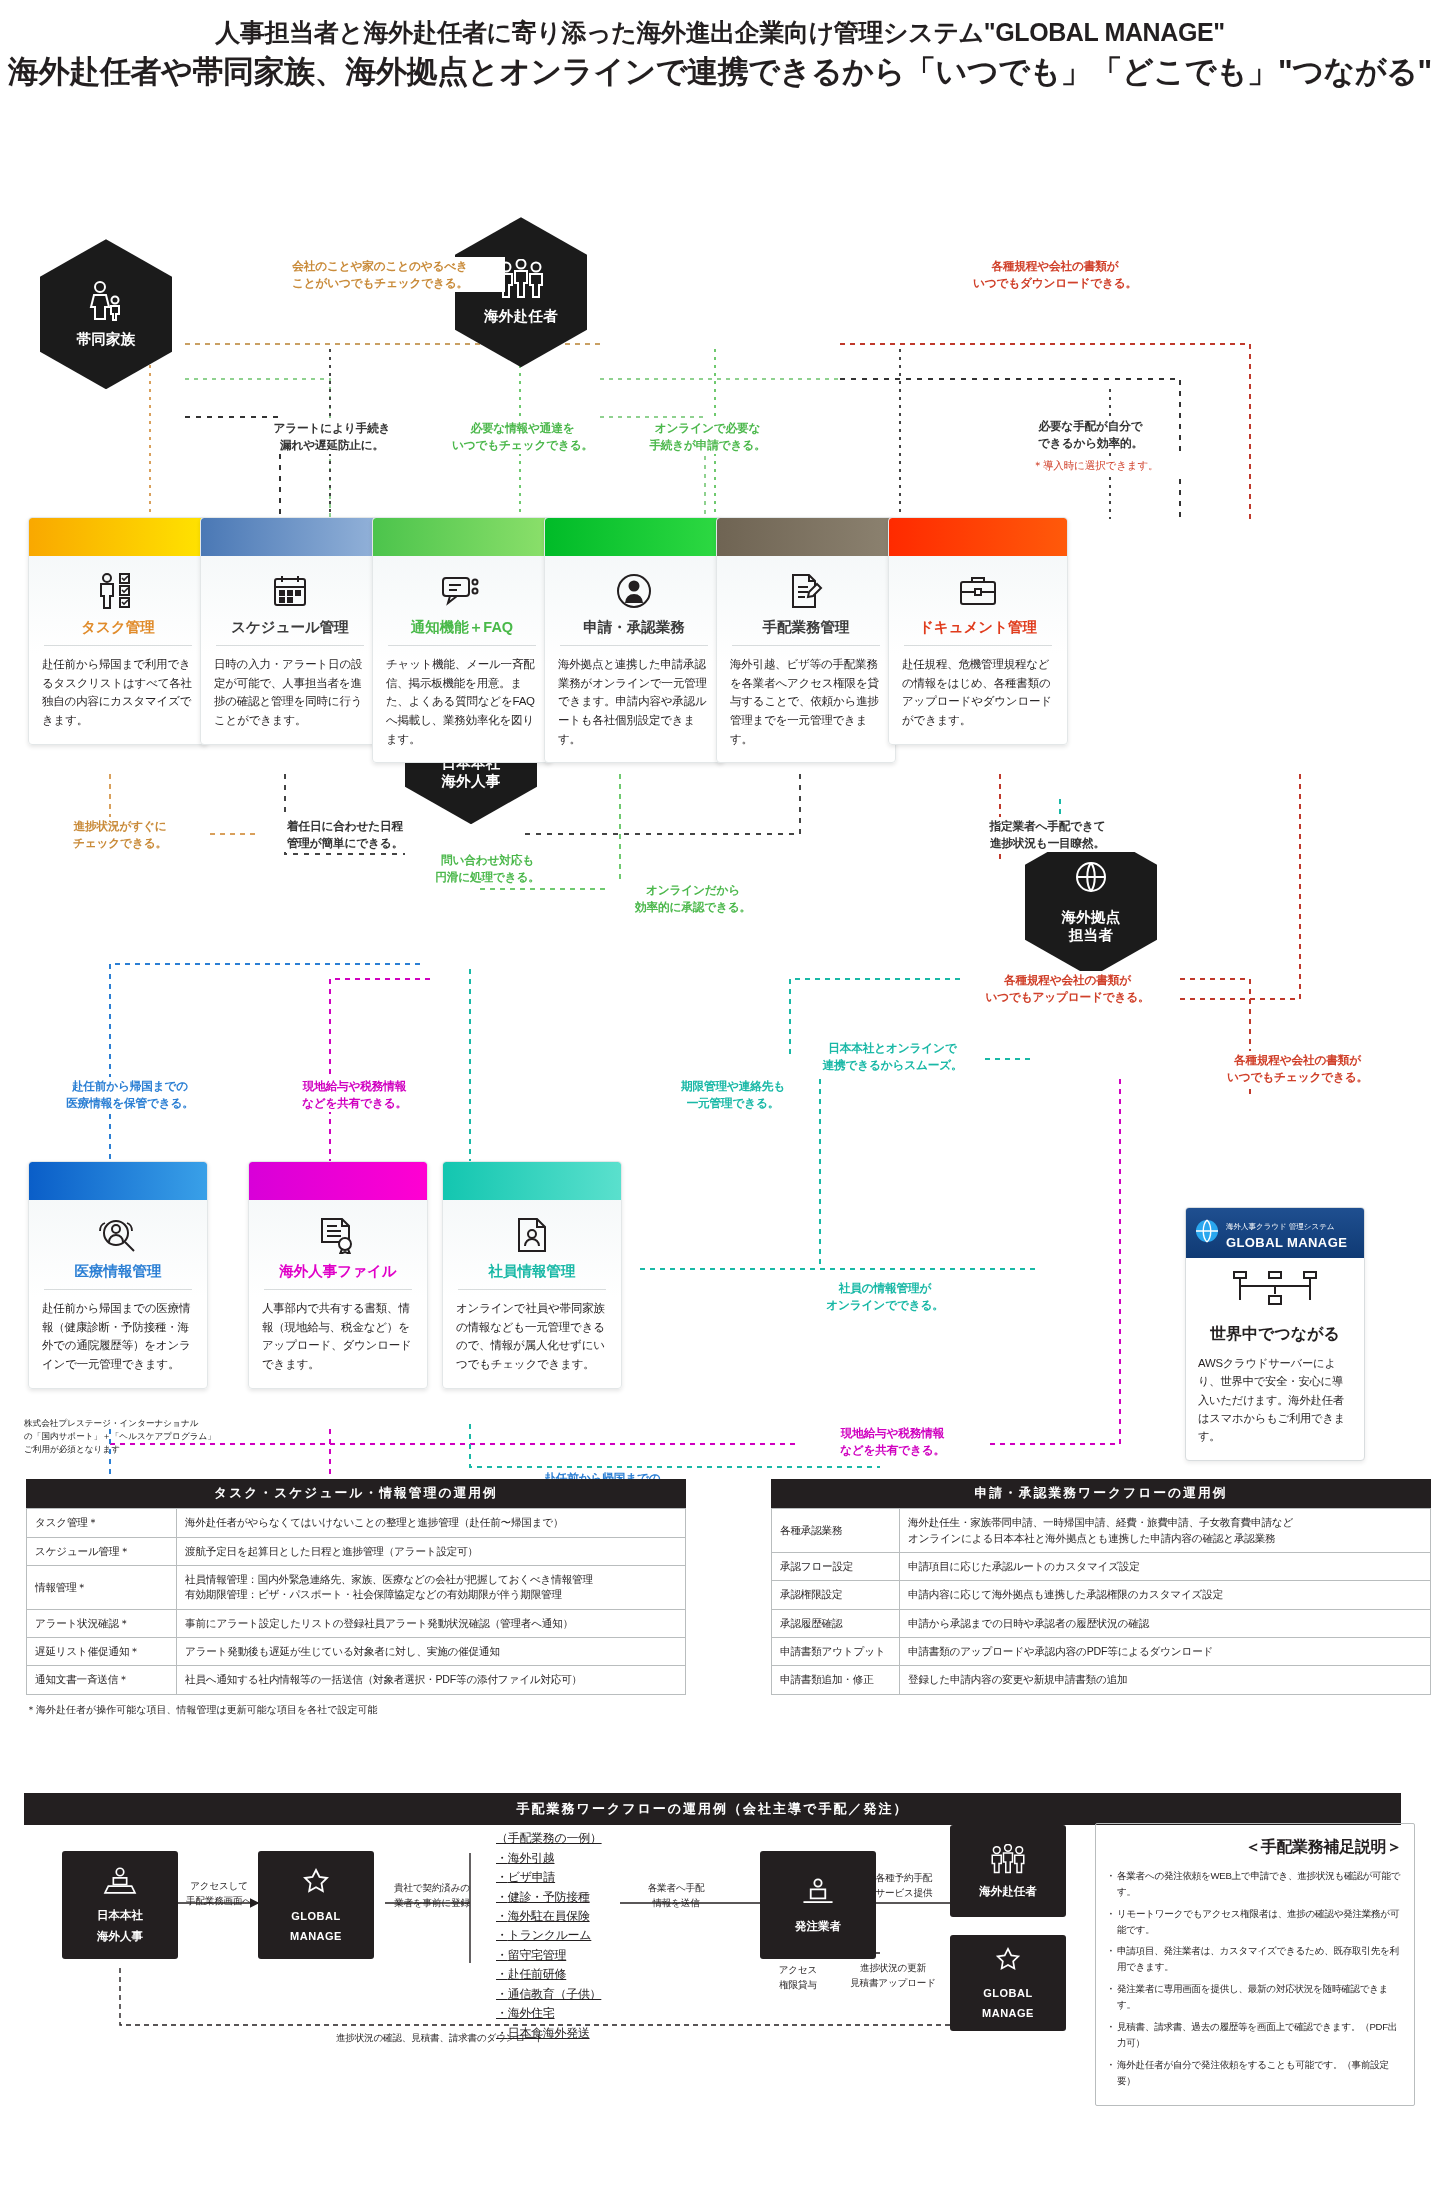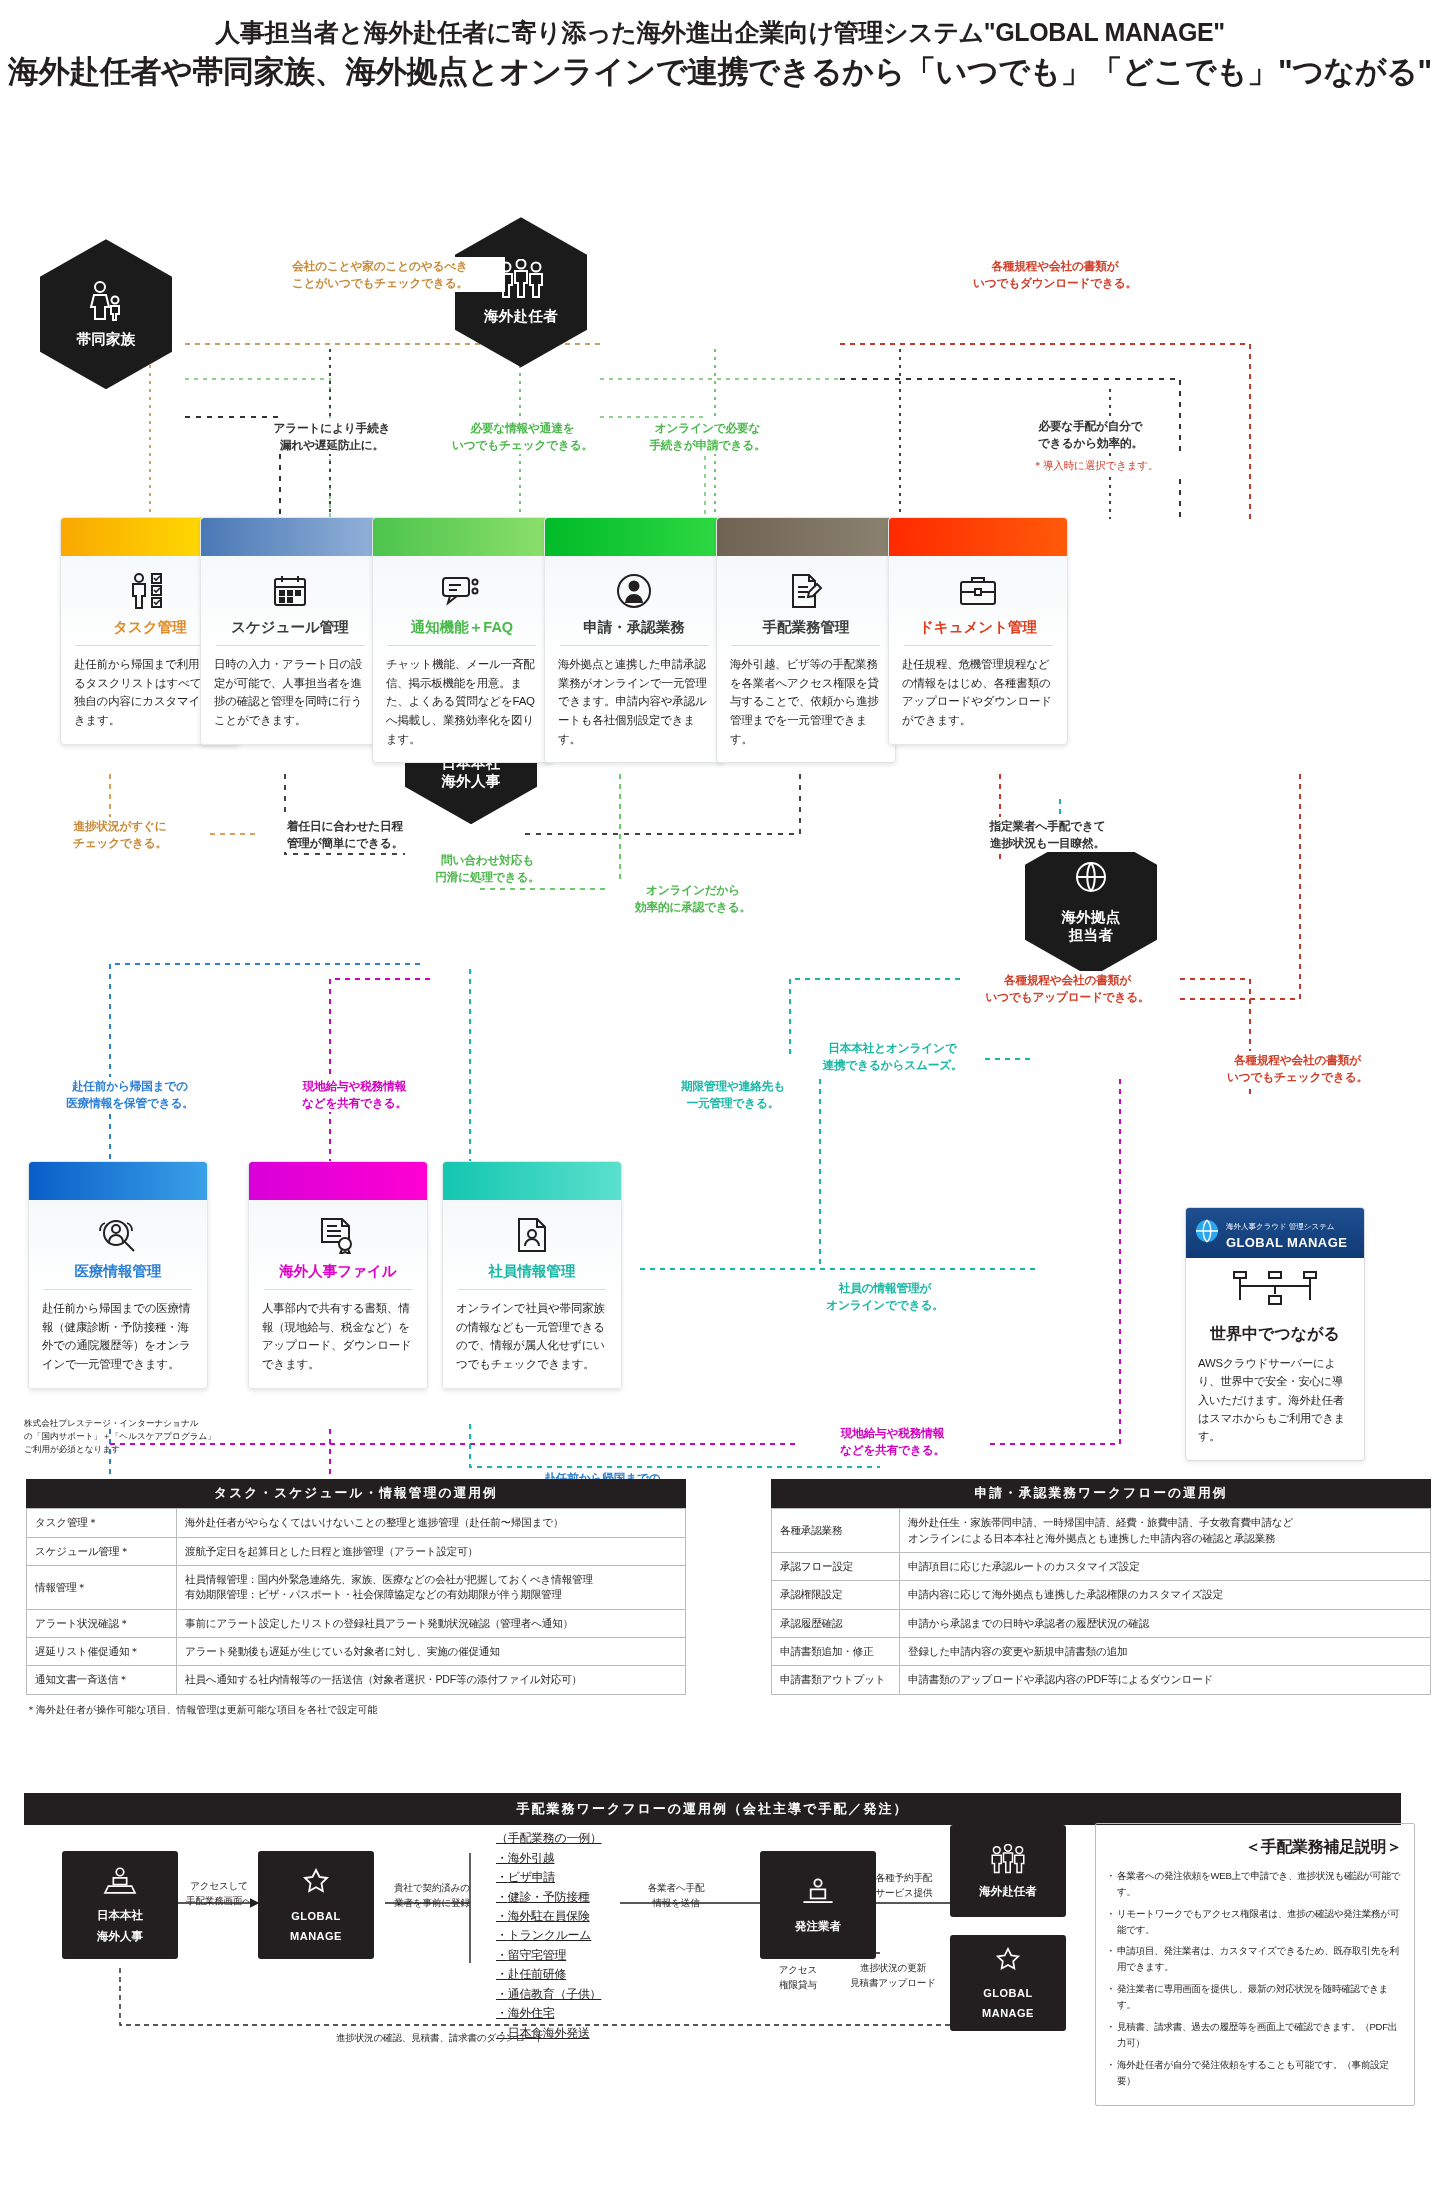--- a/index.html
+++ b/index.html
@@ -237,21 +237,21 @@
     <div class="note" style="left:252px; top:320px; width:160px; color:#333; white-space:pre-line;">アラートにより手続き
 漏れや遅延防止に。</div>
     <div class="note" style="left:440px; top:320px; width:165px; color:#4cb84c; white-space:pre-line;">必要な情報や通達を
 いつでもチェックできる。</div>
     <div class="note" style="left:625px; top:320px; width:165px; color:#4cb84c; white-space:pre-line;">オンラインで必要な
 手続きが申請できる。</div>
     <div class="note" style="left:1008px; top:318px; width:165px; color:#333; white-space:pre-line;">必要な手配が自分で
 できるから効率的。</div>
     <div class="note sm" style="left:1008px; top:358px; width:175px; color:#d0402a;">＊導入時に選択できます。</div>
 
-    <div class="card" style="left:28px; top:418px;margin-left:32px;">
+    <div class="card" style="left:28px; top:418px;">
       <div class="cap" style="background:linear-gradient(90deg,#f9a800,#ffe400)"></div>
       <div class="cbody">
         <div class="cico">
           <svg width="44" height="38" viewBox="0 0 44 38" fill="none" stroke="#231f20" stroke-width="2">
             <circle cx="11" cy="6" r="4"></circle>
               <path d="M5 12h12v12h-3v12h-6V24H5z"></path>
             <rect x="24" y="2" width="9" height="9"></rect>
               <rect x="24" y="14" width="9" height="9"></rect>
               <rect x="24" y="26" width="9" height="9"></rect>
             <path d="M26 6l2 2 4-4M26 18l2 2 4-4M26 30l2 2 4-4" stroke-width="1.6"></path>
@@ -515,26 +515,26 @@
           </tr>
           <tr>
             <td class="k2">承認権限設定</td>
             <td>申請内容に応じて海外拠点も連携した承認権限のカスタマイズ設定</td>
           </tr>
           <tr>
             <td class="k2">承認履歴確認</td>
             <td>申請から承認までの日時や承認者の履歴状況の確認</td>
           </tr>
           <tr>
+            <td class="k2">申請書類アウトプット</td>
+            <td>申請書類のアップロードや承認内容のPDF等によるダウンロード</td>
+          </tr>
+          <tr>
             <td class="k2">申請書類追加・修正</td>
             <td>登録した申請内容の変更や新規申請書類の追加</td>
-          </tr>
-          <tr>
-            <td class="k2">申請書類アウトプット</td>
-            <td>申請書類のアップロードや承認内容のPDF等によるダウンロード</td>
           </tr>
         </tbody>
       </table>
     </div>
   </div>
 
   <div class="wf">
     <div class="wf-head">手配業務ワークフローの運用例（会社主導で手配／発注）</div>
 
     <svg class="wires" width="1440" height="340" style="position:absolute;left:0;top:0">

